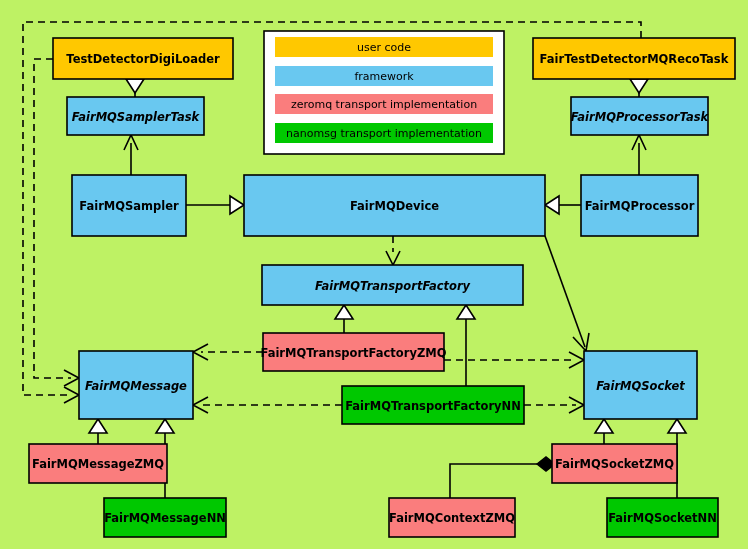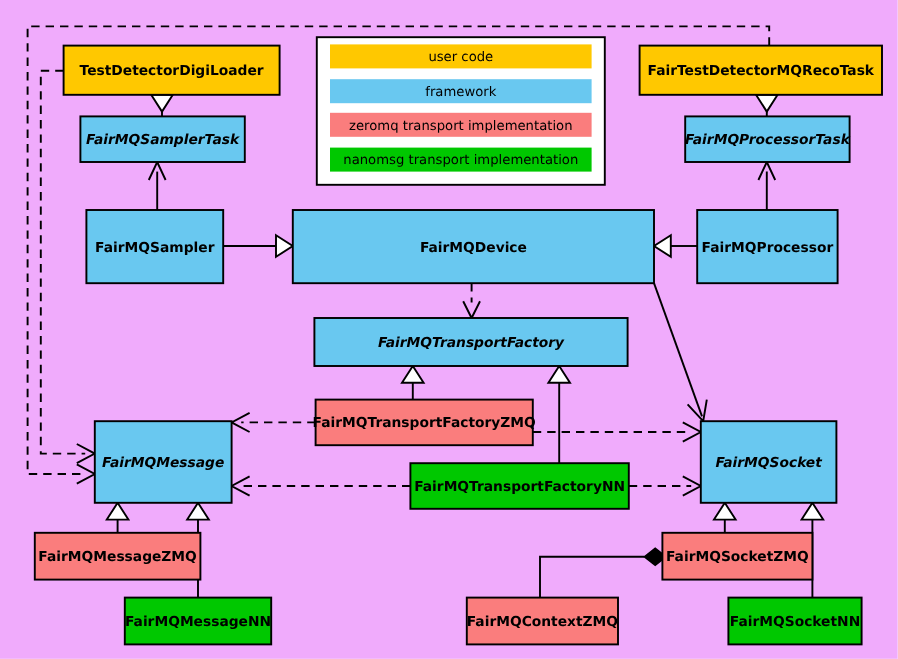--- a/index.html
+++ b/index.html
@@ -10,21 +10,21 @@
   body {
     width: 748px;
     height: 549px;
     font-family: "DejaVu Sans", sans-serif;
     overflow: hidden;
   }
   #diagram-root {
     position: relative;
     width: 748px;
     height: 549px;
-    background: #f0abfc;
+    background: #bef264;
   }
   svg.layer {
     position: absolute;
     left: 0;
     top: 0;
     width: 748px;
     height: 549px;
   }
   .node-label {
     font-family: "DejaVu Sans", sans-serif;

